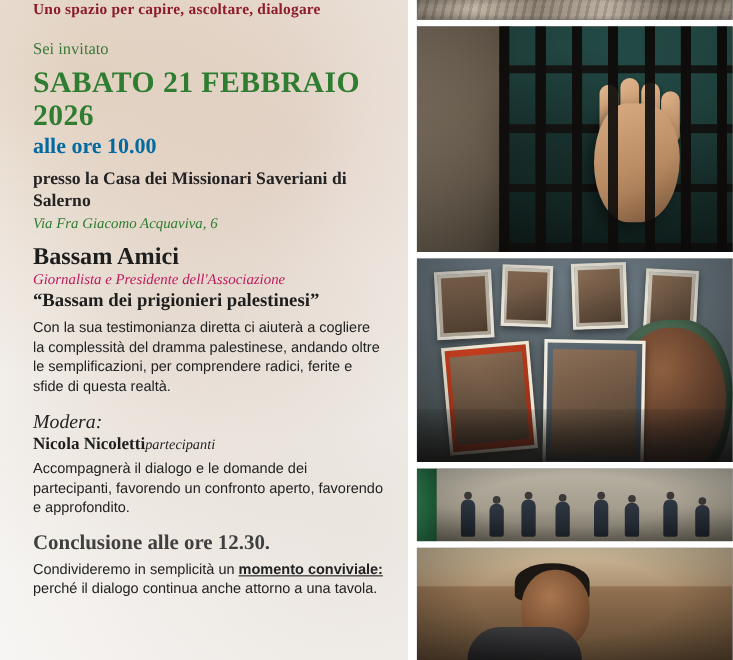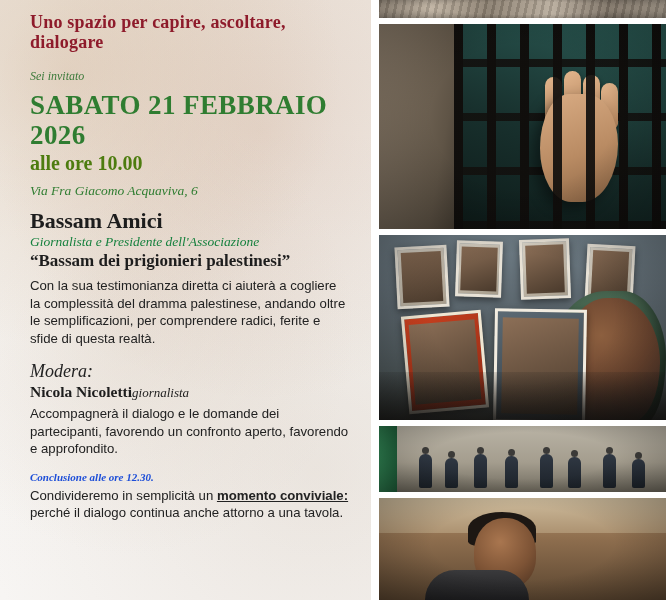--- a/index.html
+++ b/index.html
@@ -45,51 +45,50 @@
   }
   .left-inner {
     position: relative;
     z-index: 1;
     padding-top: 0;
   }
 
   .subtitle-top {
     font-family: "Liberation Serif", serif;
     font-weight: bold;
-    font-size: 18px;
+    font-size: 14px;
     color: #8e1b2b;
     letter-spacing: 0.2px;
     margin: 0;
-    padding-top: 12px;
+    padding-top: 0px;
     line-height: 20px;
   }
 
   .invited {
     font-family: "Liberation Serif", serif;
-    font-style: italic;
-    font-size: 12px;
+    font-size: 15px;
     color: #3c7a3a;
     margin: 17px 0 6px 0;
   }
 
   .date-line {
     font-family: "Liberation Serif", serif;
     font-weight: bold;
     font-size: 27px;
     line-height: 30px;
     color: #2f7d31;
     letter-spacing: 0.4px;
     margin: 0;
   }
   .time-line {
     font-family: "Liberation Serif", serif;
     font-weight: bold;
     font-size: 20px;
     line-height: 24px;
-    color: #4d7c0f;
+    color: #0369a1;
     margin: 1px 0 8px 0;
   }
 
   .venue {
     font-family: "Liberation Serif", serif;
     font-weight: bold;
     font-size: 16px;
     line-height: 20px;
     color: #232323;
     margin: 6px 0 2px 0;
@@ -123,21 +122,21 @@
     font-weight: bold;
     font-size: 22px;
     line-height: 25px;
     color: #1d1d1d;
     margin: 2px 0 1px 0;
   }
   .guest-role {
     font-family: "Liberation Serif", serif;
     font-style: italic;
     font-size: 13.5px;
-    color: #15803d;
+    color: #be185d;
     margin: 0 0 1px 0;
   }
   .assoc-name {
     font-family: "Liberation Serif", serif;
     font-weight: bold;
     font-size: 17px;
     line-height: 20px;
     color: #1d1d1d;
     margin: 1px 0 6px 0;
   }
@@ -165,24 +164,23 @@
     font-weight: bold;
   }
   .mod-name .role {
     font-weight: normal;
     font-style: italic;
     font-size: 13px;
   }
 
   .closing {
     font-family: "Liberation Serif", serif;
-    font-style: italic;
-    font-weight: bold;
-    font-size: 11px;
-    color: #1d4ed8;
+    font-weight: bold;
+    font-size: 19px;
+    color: #404040;
     margin: 13px 0 4px 0;
   }
 
   .final-para {
     font-family: "Liberation Sans", sans-serif;
     font-size: 13.2px;
     line-height: 17.5px;
     color: #222222;
     margin: 4px 0 0 0;
   }
@@ -377,31 +375,32 @@
   <div class="left-col">
     <div class="left-inner">
 
       <p class="subtitle-top">Uno spazio per capire, ascoltare, dialogare</p>
 
       <p class="invited">Sei invitato</p>
 
       <p class="date-line">SABATO 21 FEBBRAIO 2026</p>
       <p class="time-line">alle ore 10.00</p>
 
+      <p class="venue">presso la Casa dei Missionari Saveriani di Salerno</p>
       <p class="address">Via Fra Giacomo Acquaviva, 6</p>
 
 
       <p class="guest-name">Bassam Amici</p>
       <p class="guest-role">Giornalista e Presidente dell'Associazione</p>
       <p class="assoc-name">“Bassam dei prigionieri palestinesi”</p>
 
       <p class="para-dark">Con la sua testimonianza diretta ci aiuterà a cogliere la complessità del dramma palestinese, andando oltre le semplificazioni, per comprendere radici, ferite e sfide di questa realtà.</p>
 
       <p class="mod-label">Modera:</p>
-      <p class="mod-name"><span>Nicola Nicoletti</span><span class="role">giornalista</span></p>
+      <p class="mod-name"><span>Nicola Nicoletti</span><span class="role">partecipanti</span></p>
 
       <p class="para-dark">Accompagnerà il dialogo e le domande dei partecipanti, favorendo un confronto aperto, favorendo e approfondito.</p>
 
       <p class="closing">Conclusione alle ore 12.30.</p>
 
       <p class="final-para"><span>Condivideremo in semplicità un </span><b>momento conviviale:</b><span> perché il dialogo continua anche attorno a una tavola.</span></p>
 
     </div>
   </div>
 

